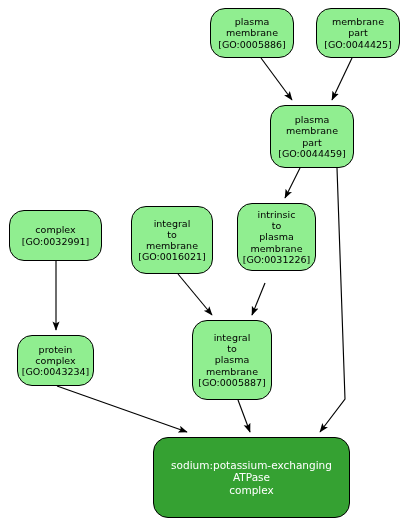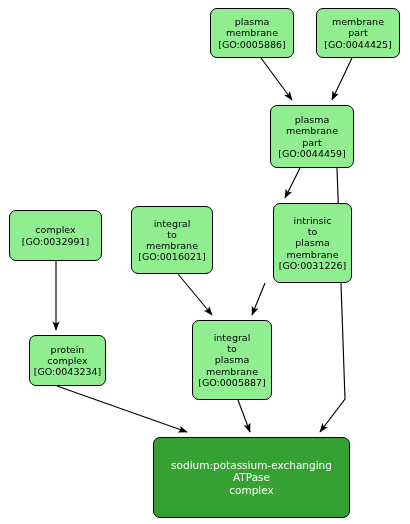--- a/index.html
+++ b/index.html
@@ -20,21 +20,21 @@
     left: 0;
     top: 0;
     width: 410px;
     height: 524px;
     pointer-events: none;
   }
   .node {
     position: absolute;
     box-sizing: border-box;
     border: 1px solid #000000;
-    border-radius: 7px;
+    border-radius: 15px;
     display: flex;
     flex-direction: column;
     align-items: center;
     justify-content: center;
     text-align: center;
     line-height: 1.18;
     overflow: hidden;
   }
   .node.light {
     background: #90ee90;
@@ -93,28 +93,28 @@
       <div class="node light" style="left: 9px; top: 210px; width: 93px; height: 51px; font-size: 9.5px;">
         <span class="line">complex</span>
         <span class="line">[GO:0032991]</span>
       </div>
       <div class="node light" style="left: 131px; top: 206px; width: 82px; height: 68px; font-size: 9.5px;">
         <span class="line">integral</span>
         <span class="line">to</span>
         <span class="line">membrane</span>
         <span class="line">[GO:0016021]</span>
       </div>
-      <div class="node light" style="left: 237px; top: 203px; width: 79px; height: 80px; font-size: 9.5px; margin-left: 36px;">
+      <div class="node light" style="left: 237px; top: 203px; width: 79px; height: 68px; font-size: 9.5px;">
         <span class="line">intrinsic</span>
         <span class="line">to</span>
         <span class="line">plasma</span>
         <span class="line">membrane</span>
         <span class="line">[GO:0031226]</span>
       </div>
-      <div class="node light" style="left: 29px; top: 335px; width: 77px; height: 51px; font-size: 9.5px;">
+      <div class="node light" style="left: 17px; top: 335px; width: 77px; height: 51px; font-size: 9.5px;">
         <span class="line">protein</span>
         <span class="line">complex</span>
         <span class="line">[GO:0043234]</span>
       </div>
       <div class="node light" style="left: 192px; top: 320px; width: 80px; height: 80px; font-size: 9.5px;">
         <span class="line">integral</span>
         <span class="line">to</span>
         <span class="line">plasma</span>
         <span class="line">membrane</span>
         <span class="line">[GO:0005887]</span>

